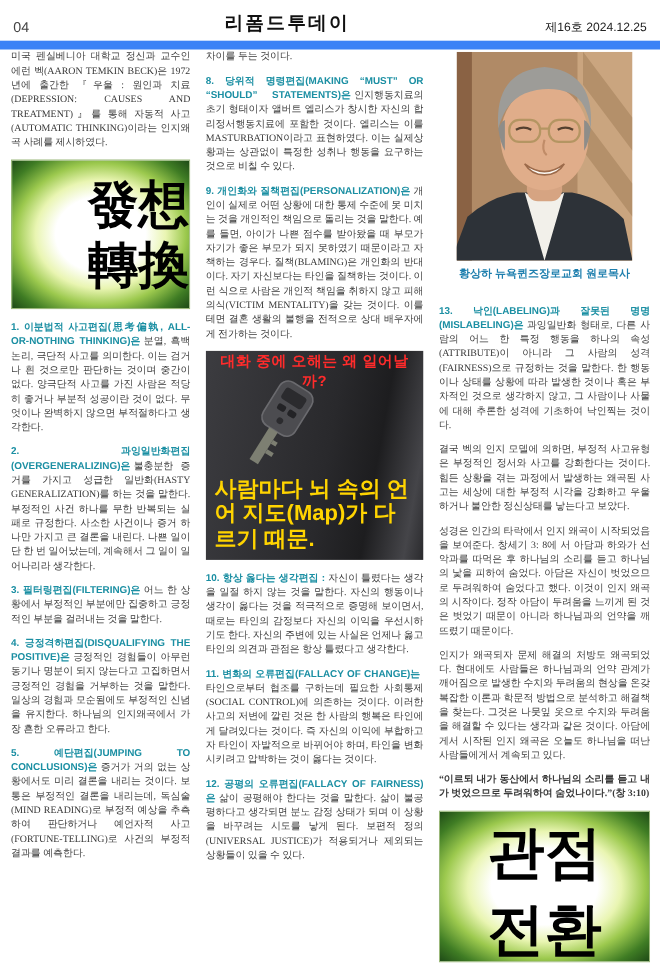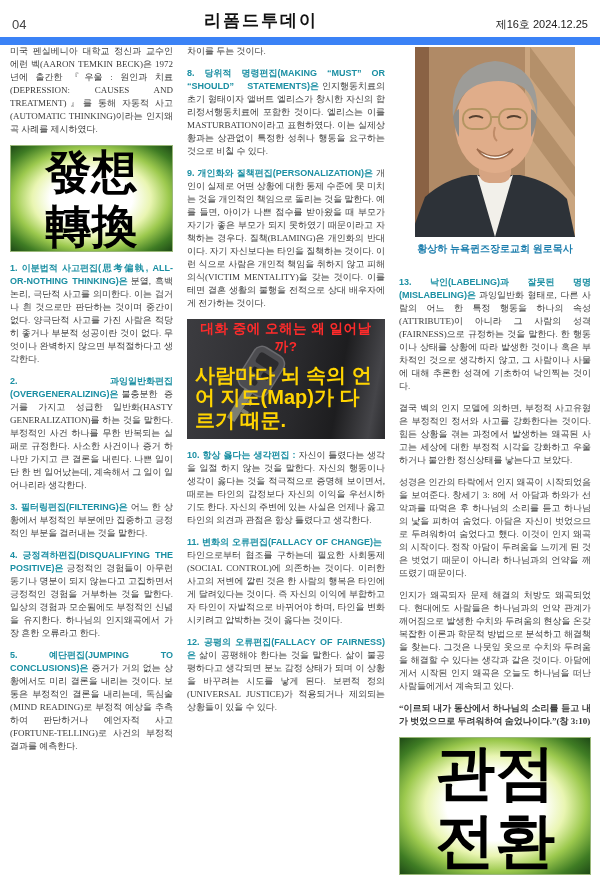--- a/index.html
+++ b/index.html
@@ -31,28 +31,28 @@
         margin-right:3px; }
   .quote { color:#e4684f; font-weight:bold; }
 
   
   .greenbox { position:relative; width:100%; display:flex; flex-direction:column;
               align-items:center; justify-content:center; gap:8px; margin:2px 0 10px 0;
               background:
                 radial-gradient(ellipse at center, #ffffff 0%, #ffffff 36%, #e9f5b2 52%,
                                 #9cc94e 68%, #3f7c24 86%, #1e4a16 100%);
               border:1px solid #9ab87a; }
-  .greenbox.g1 { height:107px; }
+  .greenbox.g1 { height:136px;align-items:flex-end; }
   .greenbox.g3 { height:138px; margin-top:4px; margin-bottom:0; }
   .greenbox .cjk { font-size:46px; font-weight:900; color:#000; line-height:1.0;
                    font-family:"DejaVu Sans",sans-serif; }
-  .greenbox.g3 .cjk { font-size:60px; }
+  .greenbox.g3 .cjk { font-size:52px;margin-top:10px; }
 
   
-  .keybox { position:relative; width:100%; height:120px; margin:0 0 10px 0; padding:1px 6px;
+  .keybox { position:relative; width:100%; height:190px; margin:0 0 10px 0; padding:1px 6px;
             background:linear-gradient(100deg,#3c3c40 0%, #29292c 55%, #1d1d1f 75%, #454549 92%, #2a2a2d 100%);
             overflow:hidden; }
   .keybox .ktitle { color:#ff2b2b; font-weight:bold; font-size:13.5px; text-align:center;
                     font-family:"Liberation Sans",sans-serif; letter-spacing:0.5px; }
   .keybox .kcap { position:absolute; left:8px; right:6px; bottom:8px; color:#ffd400;
                   font-weight:900; font-size:20px; line-height:1.12; text-align:left;
                   font-family:"Liberation Sans",sans-serif; }
   .keybox svg { position:absolute; top:26px; left:38px; }
 
   

